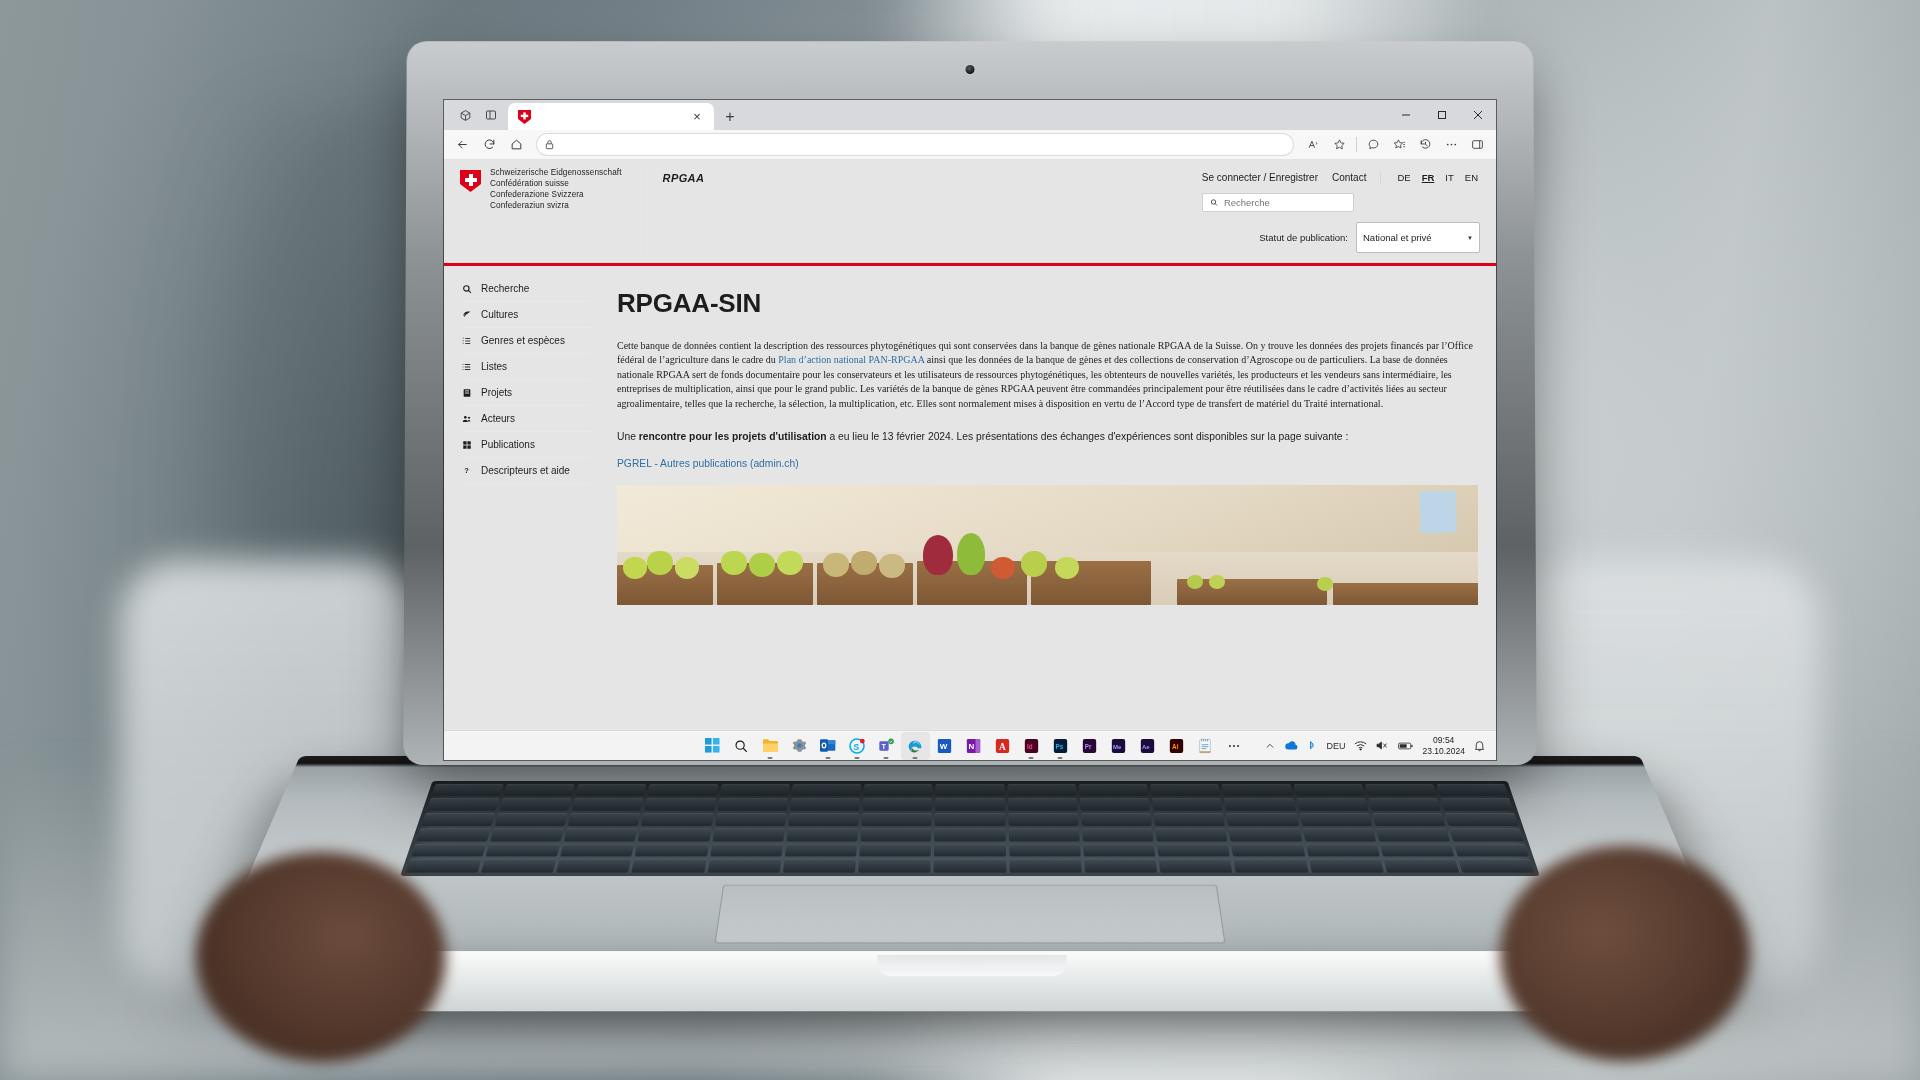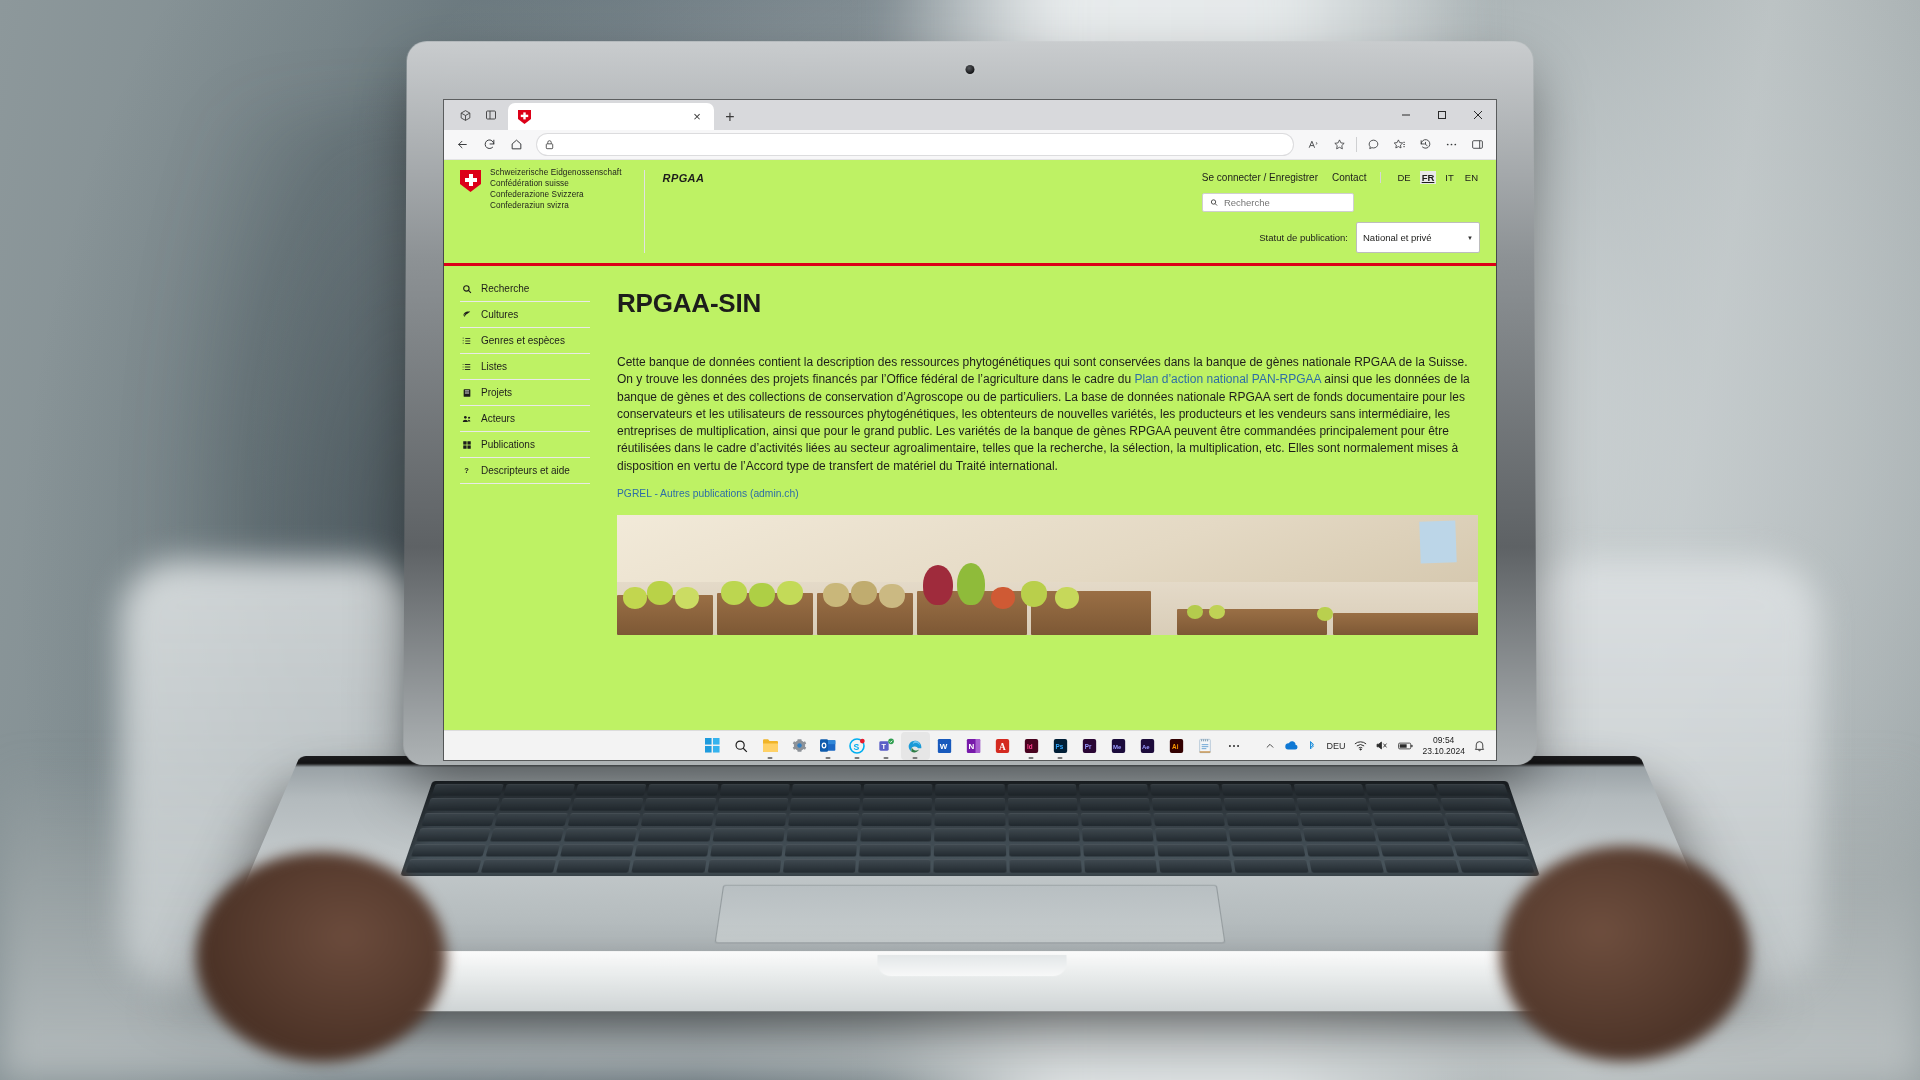--- a/index.html
+++ b/index.html
@@ -122,21 +122,21 @@
   .omnibox{
     flex:1; height:21px; background:#fff; border-radius:11px; margin:0 6px;
     display:flex; align-items:center; padding:0 8px; gap:6px;
     box-shadow:0 0 0 1px #dcdcde;
   }
   .omnibox .url{ font-size:10px; color:#4a4a4a; }
   .nav-right{ display:flex; align-items:center; gap:1px; }
   .sep{ width:1px; height:15px; background:#cfd0d2; margin:0 3px; }
 
   
-  .page{ height:600px; background:#bef264; position:relative; overflow:hidden; }
+  .page{ height:600px; background:#e5e5e5; position:relative; overflow:hidden; }
 
   .site-header{ padding:8px 16px 0 16px; display:flex; align-items:flex-start; }
   .swisscross{ width:21px; height:22px; background:#dc0018; position:relative; flex:none; margin-top:2px;
     clip-path: polygon(0 0,100% 0,100% 64%,50% 100%,0 64%); }
   .swisscross::before{ content:""; position:absolute; left:50%; top:4px; transform:translateX(-50%); width:4px; height:12px; background:#fff; }
   .swisscross::after{ content:""; position:absolute; left:50%; top:8px; transform:translate(-50%,0); width:12px; height:4px; background:#fff; }
   .confed{ margin-left:9px; line-height:1.33; }
   .confed div{ font-size:8.2px; color:#1d1d1b; letter-spacing:.1px; }
   .hdr-divider{ width:1px; align-self:stretch; background:#e2e2e2; margin:2px 0 0 22px; }
   .brand{ margin-left:18px; font-size:11px; font-weight:700; color:#1d1d1b; letter-spacing:.4px; padding-top:4px;font-style:italic; }
@@ -167,21 +167,21 @@
   .sidebar{ width:146px; padding:10px 0 0 16px; flex:none; }
   .side-item{
     display:flex; align-items:center; gap:8px; height:26px;
     border-bottom:1px solid #e9e9e9; font-size:10px; color:#1d1d1b;
   }
   .side-item .sic{ width:13px; display:flex; justify-content:center; color:#1d1d1b; flex:none; }
 
   .main{ flex:1; padding:22px 18px 9px 27px; }
   h1.title{ font-size:26px; font-weight:700; color:#1d1d1b; letter-spacing:-.2px; }
   .subtitle{ margin-top:14px; font-size:13.5px; color:#1d1d1b; line-height:1.45; font-weight:400; max-width:660px; }
-  .body-p{ margin-top:35px; font-size:12px; color:#1d1d1b; line-height:1.44; text-align:left; }
+  .body-p{ margin-top:20px; font-size:10px; color:#1d1d1b; line-height:1.44; text-align:left;font-family:Liberation Serif, serif; }
   .body-p a, .inline-link{ color:#2f6ea5; text-decoration:none; }
   .body-p2{ margin-top:19px; font-size:10.3px; color:#1d1d1b; line-height:1.44; }
   .body-p2 b{ font-weight:700; }
   .doclink{ display:inline-block; margin-top:13px; font-size:10.3px; color:#2f6ea5; text-decoration:none; }
 
   .photo{
     margin-top:14px; height:120px; position:relative; overflow:hidden;
     background:linear-gradient(180deg,#efe7d8 0%,#e6dccb 48%,#d9cdb8 100%);
   }
   .crate{ position:absolute; bottom:0; background:linear-gradient(180deg,#9a6f45,#7d5835); border-radius:1px; }
@@ -579,20 +579,21 @@
             </span>
             <span>Descripteurs et aide</span>
           </div>
         </nav>
 
         <main class="main">
           <h1 class="title">RPGAA-SIN</h1>
 
           <p class="body-p"><span>Cette banque de données contient la description des ressources phytogénétiques qui sont conservées dans la banque de gènes nationale RPGAA de la Suisse. On y trouve les données des projets financés par l’Office fédéral de l’agriculture dans le cadre du </span><a href="#" class="inline-link">Plan d’action national PAN-RPGAA</a><span> ainsi que les données de la banque de gènes et des collections de conservation d’Agroscope ou de particuliers. La base de données nationale RPGAA sert de fonds documentaire pour les conservateurs et les utilisateurs de ressources phytogénétiques, les obtenteurs de nouvelles variétés, les producteurs et les vendeurs sans intermédiaire, les entreprises de multiplication, ainsi que pour le grand public. Les variétés de la banque de gènes RPGAA peuvent être commandées principalement pour être réutilisées dans le cadre d’activités liées au secteur agroalimentaire, telles que la recherche, la sélection, la multiplication, etc. Elles sont normalement mises à disposition en vertu de l’Accord type de transfert de matériel du Traité international.</span></p>
 
+          <p class="body-p2"><span>Une </span><b>rencontre pour les projets d'utilisation</b><span> a eu lieu le 13 février 2024. Les présentations des échanges d'expériences sont disponibles sur la page suivante :</span></p>
 
           <a href="#" class="doclink">PGREL - Autres publications (admin.ch)</a>
 
           <div class="photo">
             <div class="wallp"></div>
             <div class="blue-note"></div>
             <div class="crate" style="left:0;width:96px;height:40px;"></div>
             <div class="crate" style="left:100px;width:96px;height:42px;"></div>
             <div class="crate" style="left:200px;width:96px;height:42px;"></div>
             <div class="crate" style="left:300px;width:110px;height:44px;"></div>

